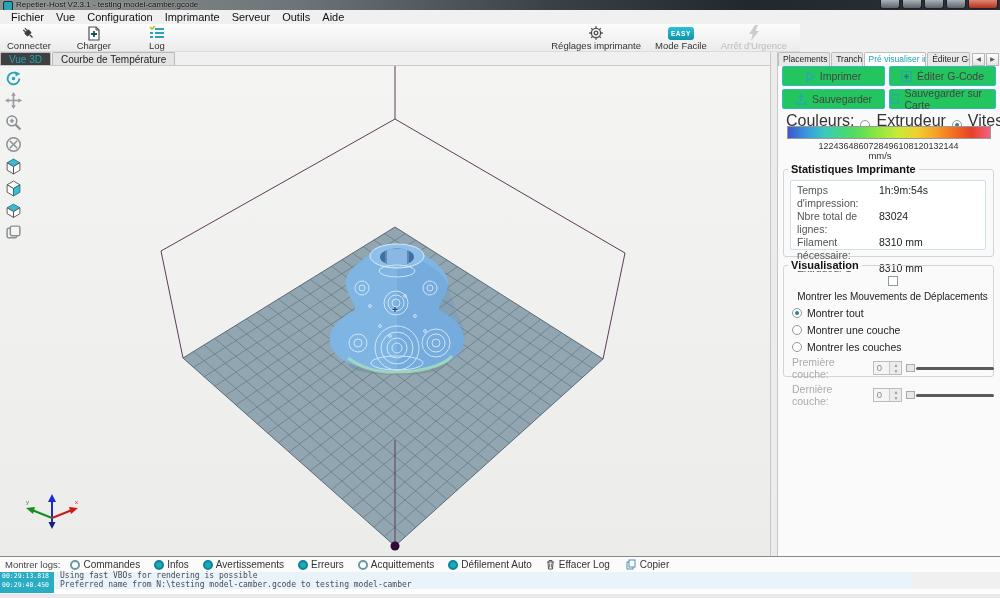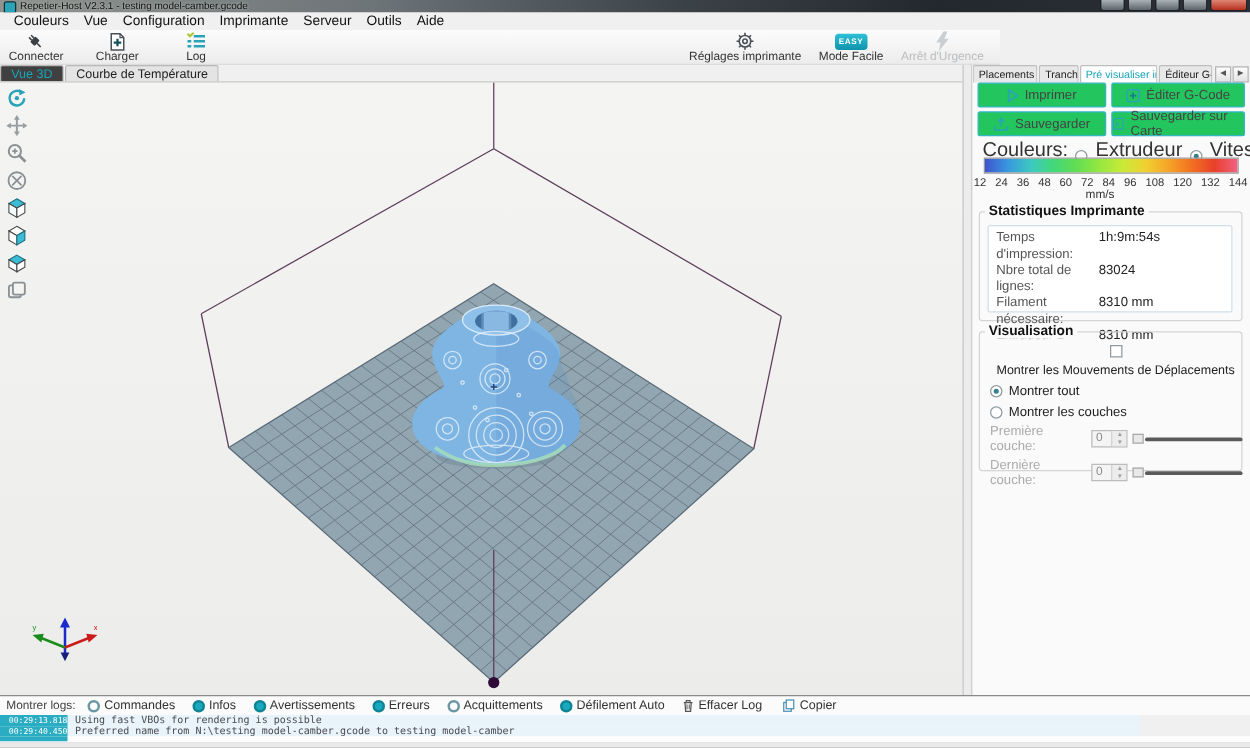--- a/index.html
+++ b/index.html
@@ -65,21 +65,21 @@
 
   .actions{position:absolute;left:4px;top:14px;width:214px;display:grid;
     grid-template-columns:103px 107px;grid-gap:3px 4px;}
   .abtn{height:18px;border:1px solid #35b5c6;background:#22c55e;border-radius:2px;
     display:flex;align-items:center;justify-content:center;gap:5px;font-size:10.5px;color:#444;}
 
   .colorsrow{position:absolute;left:8px;top:60px;display:flex;align-items:flex-end;gap:6px;font-size:16px;color:#333;}
   .radio{width:10px;height:10px;border-radius:50%;border:1px solid #8f9a9e;background:#fff;box-sizing:border-box;position:relative;}
   .radio.sel::after{content:"";position:absolute;left:2px;top:2px;width:4px;height:4px;border-radius:50%;background:#35808e;}
   .gradbar{position:absolute;left:9px;top:74px;width:204px;height:13px;border:1px solid #9a9a9a;box-sizing:border-box;}
-  .ticks{position:absolute;left:1px;top:89px;width:219px;display:flex;justify-content:space-between;
+  .ticks{position:absolute;left:1px;top:89px;width:219px;display:flex;justify-content:center;
     font-size:9px;color:#333;}
   .ticks span{text-align:center;min-width:10px;}
   .unitrow{position:absolute;left:0;top:98px;width:204px;text-align:center;font-size:9.5px;color:#333;}
 
   .group{position:absolute;left:5px;width:211px;border:1px solid #d4d4d4;border-radius:3px;box-sizing:border-box;}
   .group .gtitle{position:absolute;left:4px;top:-7px;background:#fafafa;padding:0 3px;font-weight:bold;font-size:11px;color:#111;}
   .group.stats{top:117px;height:88px;}
   .statsinner{position:absolute;left:6px;top:10px;width:196px;height:70px;background:#fff;
     border:1px solid #cfe0ea;border-radius:2px;padding:3px 0 0 6px;box-sizing:border-box;}
   .srow{display:flex;font-size:10.5px;line-height:13px;}
@@ -101,21 +101,21 @@
   
   .logbar{position:absolute;left:0;top:556px;width:1000px;height:16px;background:#fbfbfb;
     border-top:1px solid #8a8a8a;display:flex;align-items:center;gap:6px;padding-left:5px;box-sizing:border-box;}
   .logbar .lbl{font-size:9.5px;color:#444;margin-right:4px;}
   .ltoggle{display:flex;align-items:center;gap:3px;font-size:10px;color:#333;margin-right:8px;}
   .dot{width:10px;height:10px;border-radius:50%;box-sizing:border-box;}
   .dot.on{background:#19a9bd;border:2px solid #0f8496;}
   .dot.off{background:#fff;border:2px solid #6b98a2;}
   .logaction{display:flex;align-items:center;gap:4px;font-size:10px;color:#333;margin-right:10px;}
 
-  .logrows{position:absolute;left:0;top:572px;width:912px;height:17px;background:#fff;text-align:right;}
+  .logrows{position:absolute;left:0;top:572px;width:912px;height:17px;background:#fff;}
   .logrow{display:flex;height:8.5px;background:#e9f3fa;}
   .ltime{width:54px;background:#2aadc2;color:#fff;font-family:"DejaVu Sans Mono",monospace;
     font-size:6.5px;line-height:8.5px;padding-left:2px;box-sizing:border-box;}
   .lmsg{font-family:"DejaVu Sans Mono",monospace;font-size:8px;line-height:8.5px;color:#4a4a52;padding-left:6px;white-space:nowrap;}
   .partialrow{position:absolute;left:0;top:589px;width:1000px;height:5px;background:#fdfdfd;border-bottom:1px solid #c2c2c2;}
   .partialrow .pt{position:absolute;left:0;top:0;width:54px;height:4px;background:#2aadc2;}
   .bottomstrip{position:absolute;left:0;top:594px;width:1000px;height:4px;background:#e9e9e9;}
 </style>
 </head>
 <body>
@@ -128,21 +128,21 @@
     <span class="winbtns">
       <span class="winbtn"></span>
       <span class="winbtn"></span>
       <span class="winbtn"></span>
       <span class="winbtn"></span>
       <span class="winbtn close"></span>
     </span>
   </div>
 
   <div class="menubar">
-    <span class="menuitem">Couleurs</span>
+    <span class="menuitem">Fichier</span>
     <span class="menuitem">Vue</span>
     <span class="menuitem">Configuration</span>
     <span class="menuitem">Imprimante</span>
     <span class="menuitem">Serveur</span>
     <span class="menuitem">Outils</span>
     <span class="menuitem">Aide</span>
   </div>
 
   <div class="toolbar">
     <div class="tbtn">
@@ -501,20 +501,24 @@
       <div class="vizrow" style="margin-top:10px;flex-direction:column;">
         <span class="checkbox"></span>
         <span style="font-size:10px;">Montrer les Mouvements de Déplacements</span>
       </div>
       <div class="vizrow">
         <span class="radio sel"></span>
         <span>Montrer tout</span>
       </div>
       <div class="vizrow">
         <span class="radio"></span>
+        <span>Montrer une couche</span>
+      </div>
+      <div class="vizrow">
+        <span class="radio"></span>
         <span>Montrer les couches</span>
       </div>
       <div class="layerrow">
         <span class="ll">Première couche:</span>
         <span class="spinner">
           <span class="spinval">0</span>
           <span class="spinarrows">
               <div>▲</div>
               <div>▼</div>
             </span>

